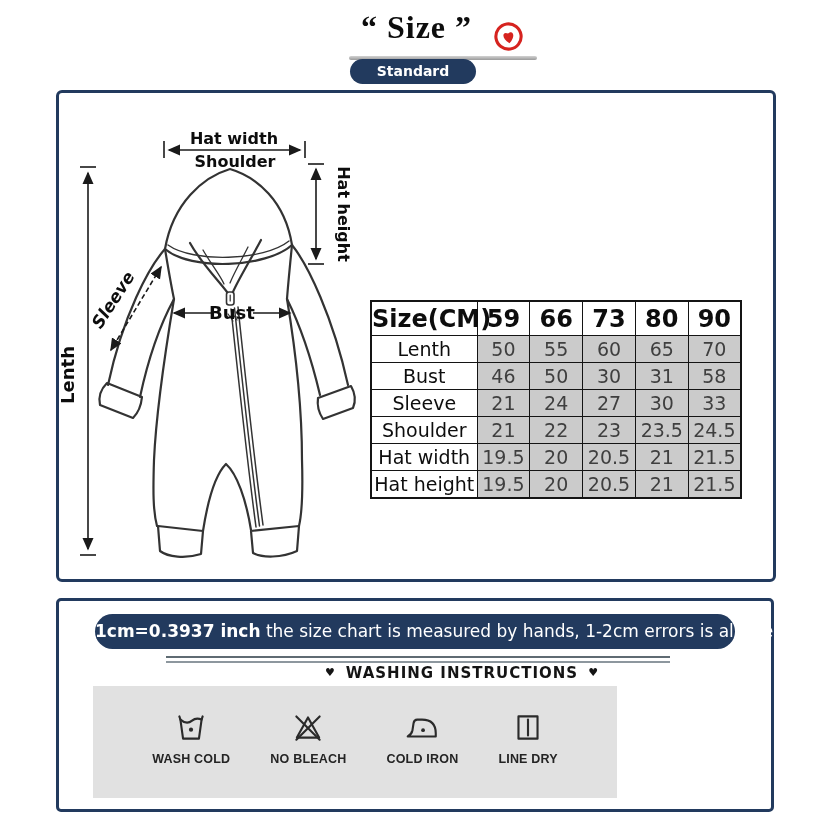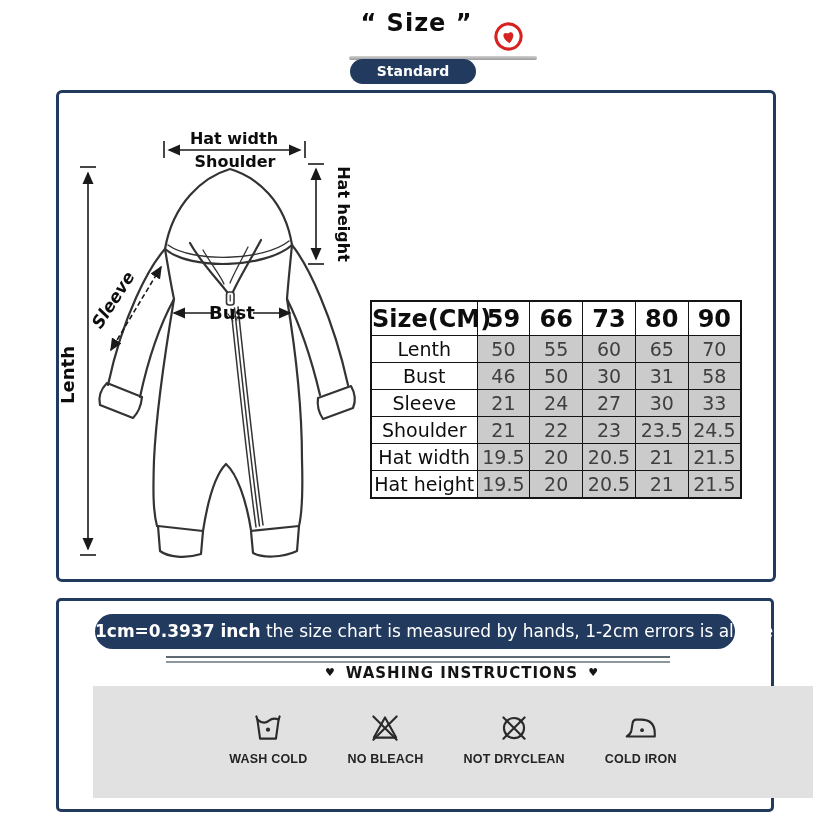--- a/index.html
+++ b/index.html
@@ -3,21 +3,21 @@
 <meta charset="utf-8">
 <style>
   html,body{margin:0;padding:0;}
   body{
     width:833px;height:833px;position:relative;background:#ffffff;
     font-family:"DejaVu Sans","Liberation Sans",sans-serif;overflow:hidden;color:#111;
   }
   
   .page-title{
     position:absolute;top:9px;left:0;width:833px;text-align:center;
-    font-size:24px;font-weight:800;letter-spacing:1px;color:#0d0d0d;
+    font-size:32px;font-weight:800;letter-spacing:1px;color:#0d0d0d;font-family:Liberation Serif, serif;
   }
   .title-mark{position:absolute;left:492px;top:20px;width:33px;height:33px;transform:rotate(-8deg);}
   .title-underline{
     position:absolute;left:349px;top:56px;width:188px;height:4px;border-radius:2px;
     background:linear-gradient(180deg,#d2d2d2,#9a9a9a);
   }
   .template-badge{
     position:absolute;left:350px;top:59px;width:126px;height:25px;background:#223a5e;
     border-radius:13px;color:#fff;font-size:14px;font-weight:600;text-align:center;line-height:25px;
   }
@@ -50,21 +50,21 @@
   .double-line{
     position:absolute;left:107px;top:55px;width:504px;height:3px;
     border-top:2px solid #5f6b73;border-bottom:2px solid #8d979e;
   }
   .wash-title{
     position:absolute;left:0;top:63px;width:806px;text-align:center;
     font-size:15px;font-weight:700;letter-spacing:1px;color:#141414;
   }
   .wash-title .heart{font-size:11px;vertical-align:2px;margin:0 10px;}
   .wash-panel{
-    position:absolute;left:34px;top:85px;width:720px;height:112px;background:#e1e1e1;
+    position:absolute;left:34px;top:85px;width:524px;height:112px;background:#e1e1e1;
     display:flex;justify-content:center;align-items:flex-start;gap:40px;padding-top:23px;box-sizing:border-box;
   }
   .wash-item{display:flex;flex-direction:column;align-items:center;}
   .wash-item svg{width:36px;height:36px;}
   .wash-label{
     margin-top:7px;font-size:12.5px;font-weight:700;color:#242424;letter-spacing:.2px;white-space:nowrap;
     font-family:"Liberation Sans",sans-serif;
   }
 </style>
 </head>
@@ -240,29 +240,29 @@
         <g stroke="#2a2a2a" stroke-width="2" fill="none" stroke-linecap="round" stroke-linejoin="round">
           <path d="M17 8 L27.5 27 H6.5 Z"></path>
           <path d="M6 7 L28 29 M28 7 L6 29"></path>
         </g>
       </svg>
       <span class="wash-label">NO BLEACH</span>
     </div>
     <div class="wash-item">
       <svg viewBox="0 0 34 34">
         <g stroke="#2a2a2a" stroke-width="2" fill="none" stroke-linecap="round" stroke-linejoin="round">
-          <circle cx="17" cy="18" r="9.5"></circle>
-          <path d="M7 8 L27 28 M27 8 L7 28"></path>
-        </g>
-      </svg>
-      <span class="wash-label">NOT DRYCLEAN</span>
-    </div>
-    <div class="wash-item">
-      <svg viewBox="0 0 34 34">
-        <g stroke="#2a2a2a" stroke-width="2" fill="none" stroke-linecap="round" stroke-linejoin="round">
           <path d="M3.5 26 C6 24.5 7.5 22.5 8 20 L9 13.5 C9.3 11.5 10.5 10 12.5 10 H17 C25 10 30 14 30 23 V26 Z"></path>
         </g>
         <circle cx="18" cy="20" r="1.8" fill="#2a2a2a"></circle>
       </svg>
       <span class="wash-label">COLD IRON</span>
+    </div>
+    <div class="wash-item">
+      <svg viewBox="0 0 34 34">
+        <g stroke="#2a2a2a" stroke-width="2" fill="none" stroke-linecap="round" stroke-linejoin="round">
+          <rect x="8" y="7" width="18" height="21"></rect>
+          <path d="M17 10 V25"></path>
+        </g>
+      </svg>
+      <span class="wash-label">LINE DRY</span>
     </div>
   </div>
 </div>
 
 </body></html>

